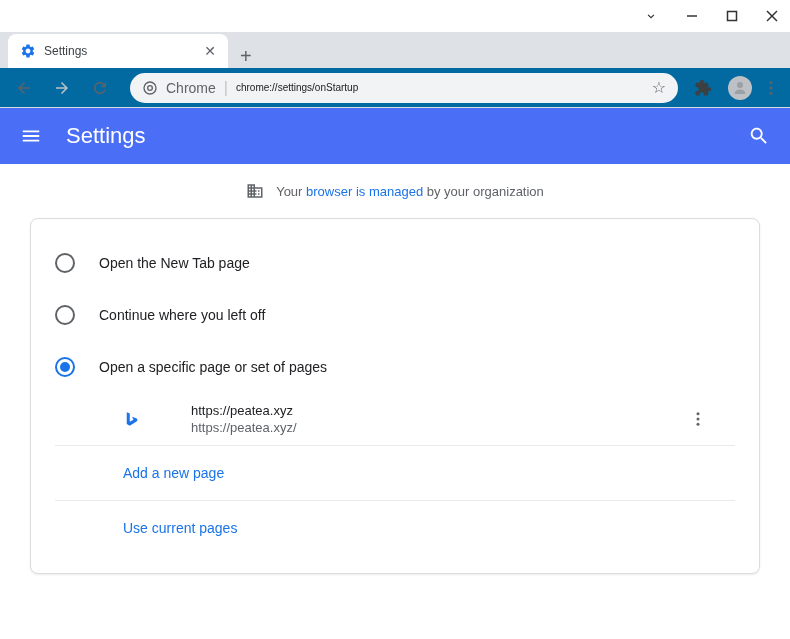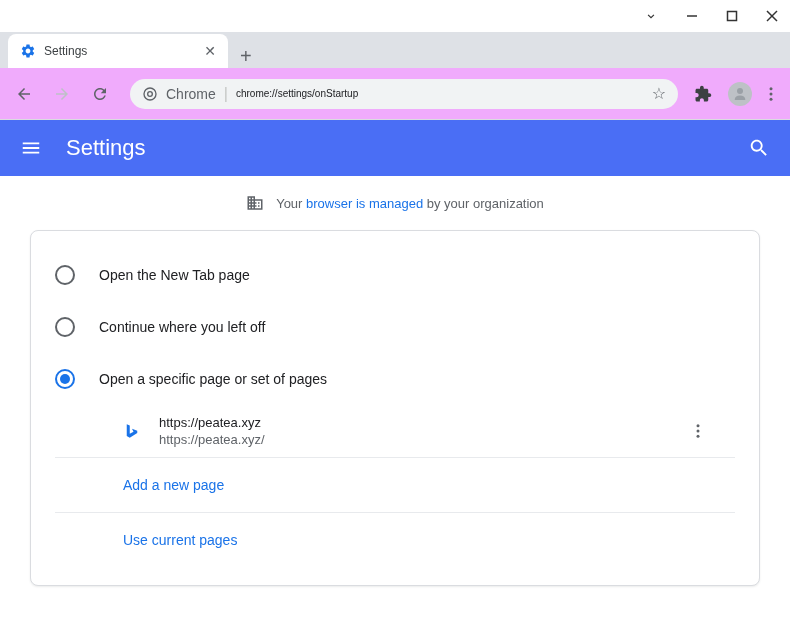--- a/index.html
+++ b/index.html
@@ -12,21 +12,21 @@
 
 
 .tab-strip { height: 36px; display: flex; align-items: flex-end; background: #dee1e6; padding-left: 8px; }
 .tab { display: flex; align-items: center; background: #fff; height: 34px; border-radius: 8px 8px 0 0; padding: 0 12px; gap: 8px; min-width: 220px; }
 .tab-icon { width: 16px; height: 16px; color: #1a73e8; }
 .tab-title { font-size: 12px; color: #3c4043; flex: 1; }
 .tab-close { color: #5f6368; font-size: 14px; cursor: pointer; }
 .new-tab { color: #5f6368; font-size: 20px; padding: 0 12px; cursor: pointer; }
 
 
-.toolbar { height: 52px; display: flex; align-items: center; padding: 0 10px; gap: 10px; background: #f0abfc; border-bottom: 1px solid #dadce0; }
+.toolbar { height: 40px; display: flex; align-items: center; padding: 0 10px; gap: 10px; background: #0369a1; border-bottom: 1px solid #dadce0; }
 .nav-btn { color: #5f6368; display: flex; align-items: center; justify-content: center; width: 28px; height: 28px; border-radius: 50%; cursor: pointer; }
 .nav-btn.disabled { color: #bdc1c6; }
 .omnibox { flex: 1; height: 30px; background: #f1f3f4; border-radius: 15px; display: flex; align-items: center; padding: 0 12px; gap: 8px; margin: 0 6px; }
 .omni-icon { color: #5f6368; }
 .omni-prefix { color: #5f6368; font-size: 14px; }
 .omni-divider { color: #c4c7c5; }
 .omni-url { color: #202124; font-size: 10px; }
 .star { margin-left: auto; color: #5f6368; font-size: 16px; }
 .toolbar-icon { color: #5f6368; width: 24px; text-align: center; cursor: pointer; }
 .avatar { width: 24px; height: 24px; border-radius: 50%; background: #bdc1c6; display: flex; align-items: center; justify-content: center; }
@@ -46,21 +46,21 @@
 
 .content { padding: 0 30px; }
 .section-title { font-size: 14px; color: #202124; margin-bottom: 14px; font-weight: 500; }
 .card { background: #fff; border: 1px solid #dadce0; border-radius: 8px; padding: 18px 0; box-shadow: 0 1px 2px rgba(60,64,67,0.1); }
 .option-row { display: flex; align-items: center; padding: 16px 24px; gap: 24px; cursor: pointer; }
 .radio { width: 20px; height: 20px; border: 2px solid #5f6368; border-radius: 50%; position: relative; flex-shrink: 0; }
 .radio.selected { border-color: #1a73e8; }
 .radio.selected::after { content: ''; position: absolute; top: 3px; left: 3px; width: 10px; height: 10px; background: #1a73e8; border-radius: 50%; }
 .option-label { font-size: 14px; color: #202124; }
 
-.page-entry { display: flex; align-items: center; padding: 10px 24px 10px 68px; border-bottom: 1px solid #e8eaed; margin: 0 24px; }
+.page-entry { display: flex; align-items: center; padding: 10px 24px 10px 68px; border-bottom: 1px solid #e8eaed; margin: 0 24px; gap: 32px; }
 .page-favicon { width: 18px; height: 18px; margin-right: 18px; }
 .page-favicon svg { width: 18px; height: 18px; }
 .page-texts { flex: 1; }
 .page-name { font-size: 13px; color: #202124; }
 .page-url { font-size: 13px; color: #5f6368; margin-top: 2px; }
 .page-menu { color: #5f6368; cursor: pointer; padding: 4px; }
 
 .link-row { padding: 18px 24px 18px 68px; margin: 0 24px; border-bottom: 1px solid #e8eaed; }
 .link-row:last-child { border-bottom: none; }
 .link-row span { color: #1a73e8; font-size: 14px; cursor: pointer; font-weight: 500; }

